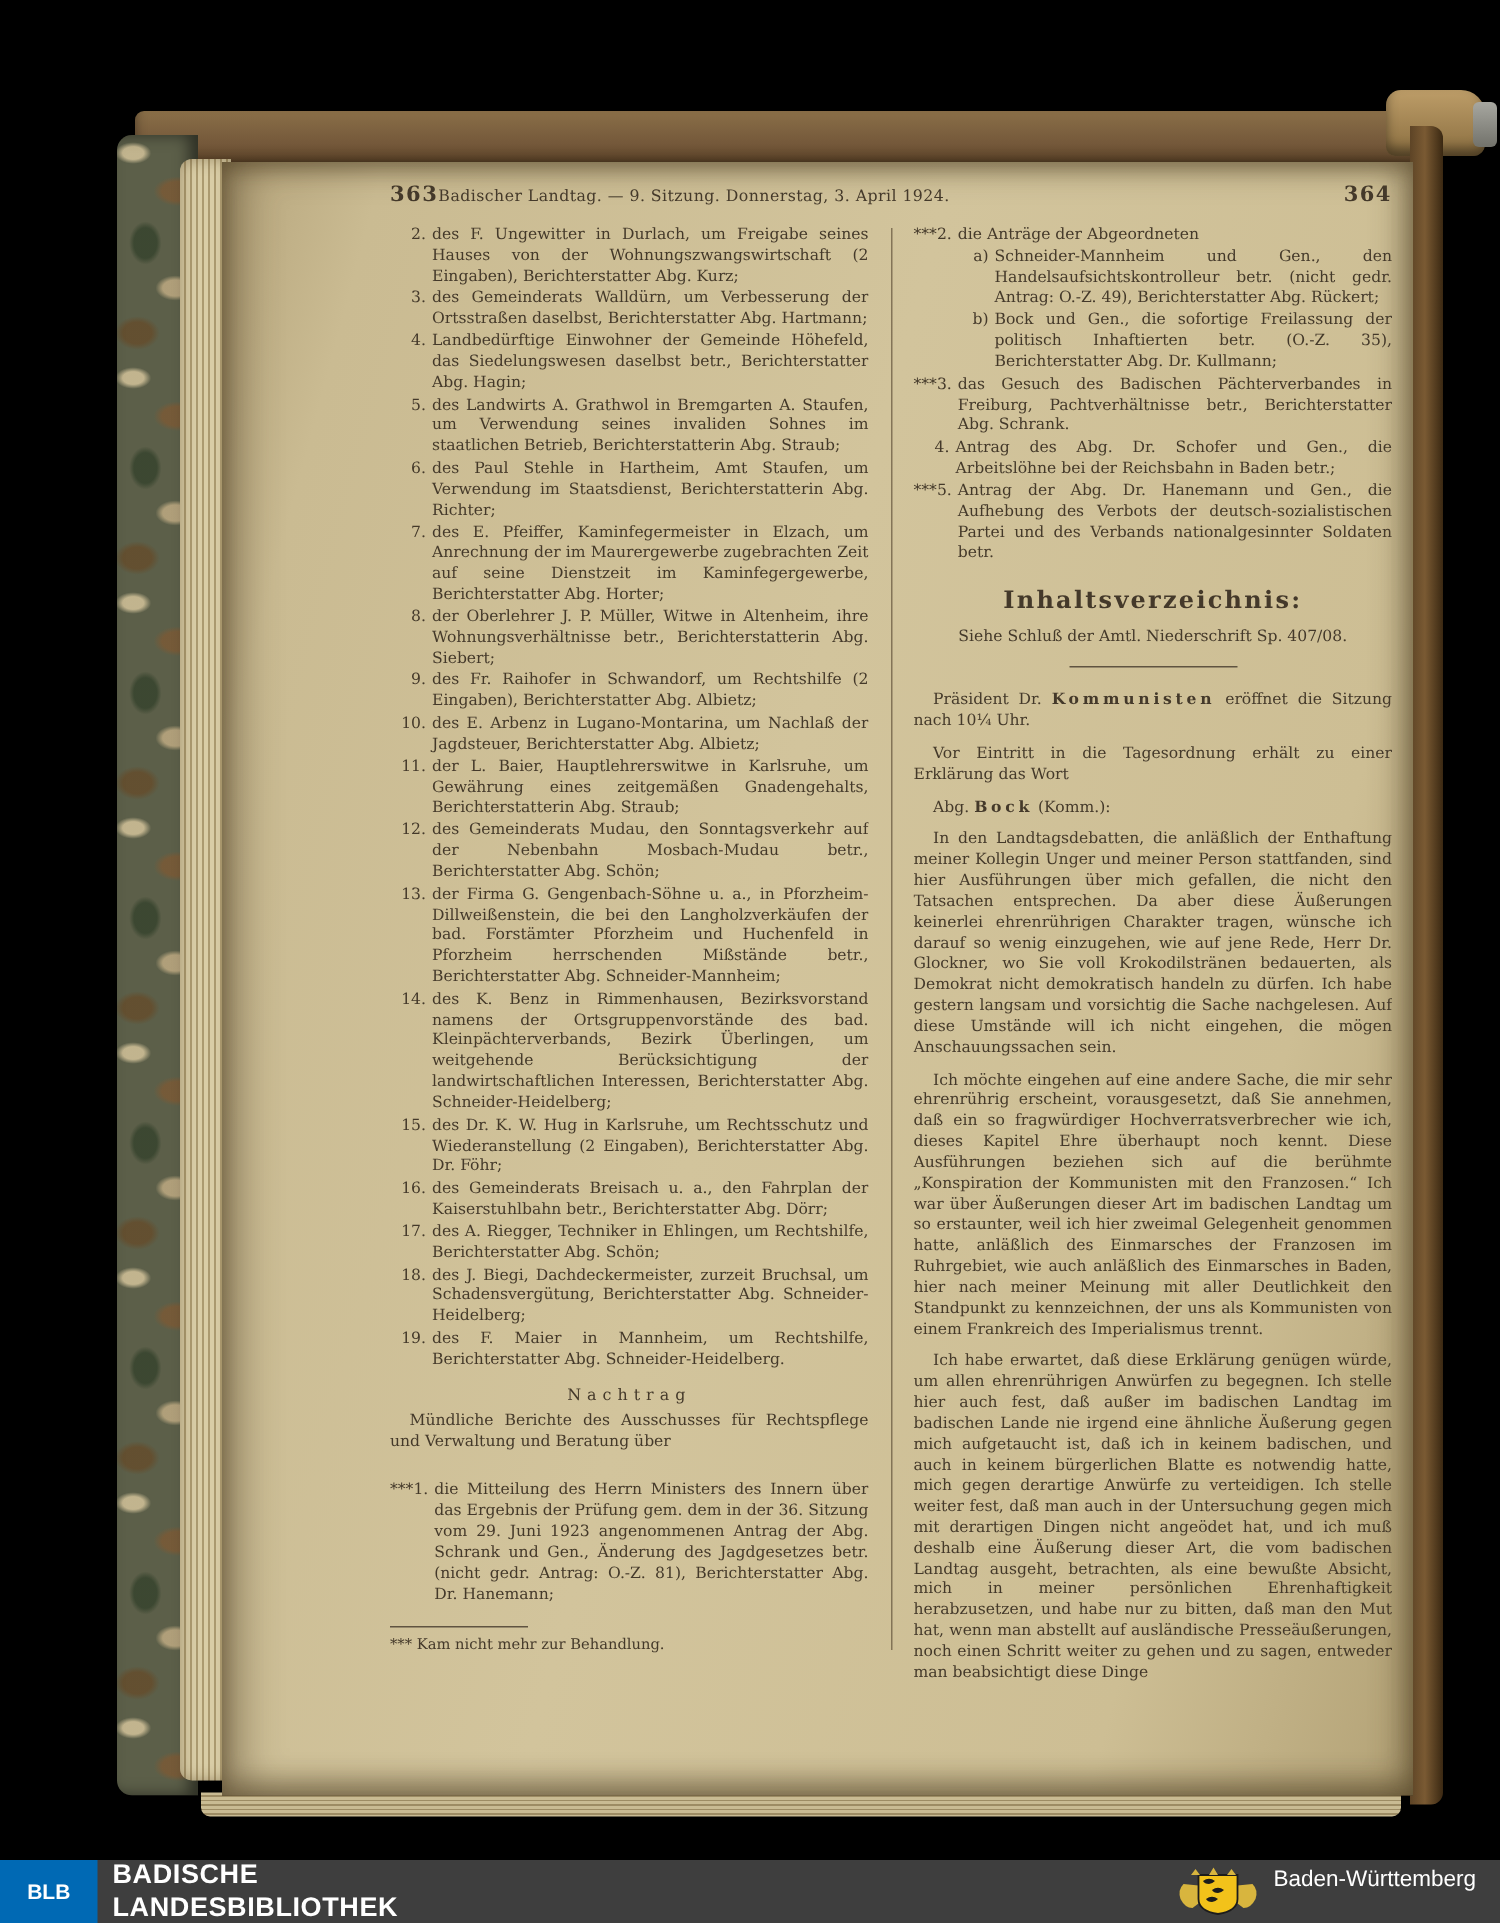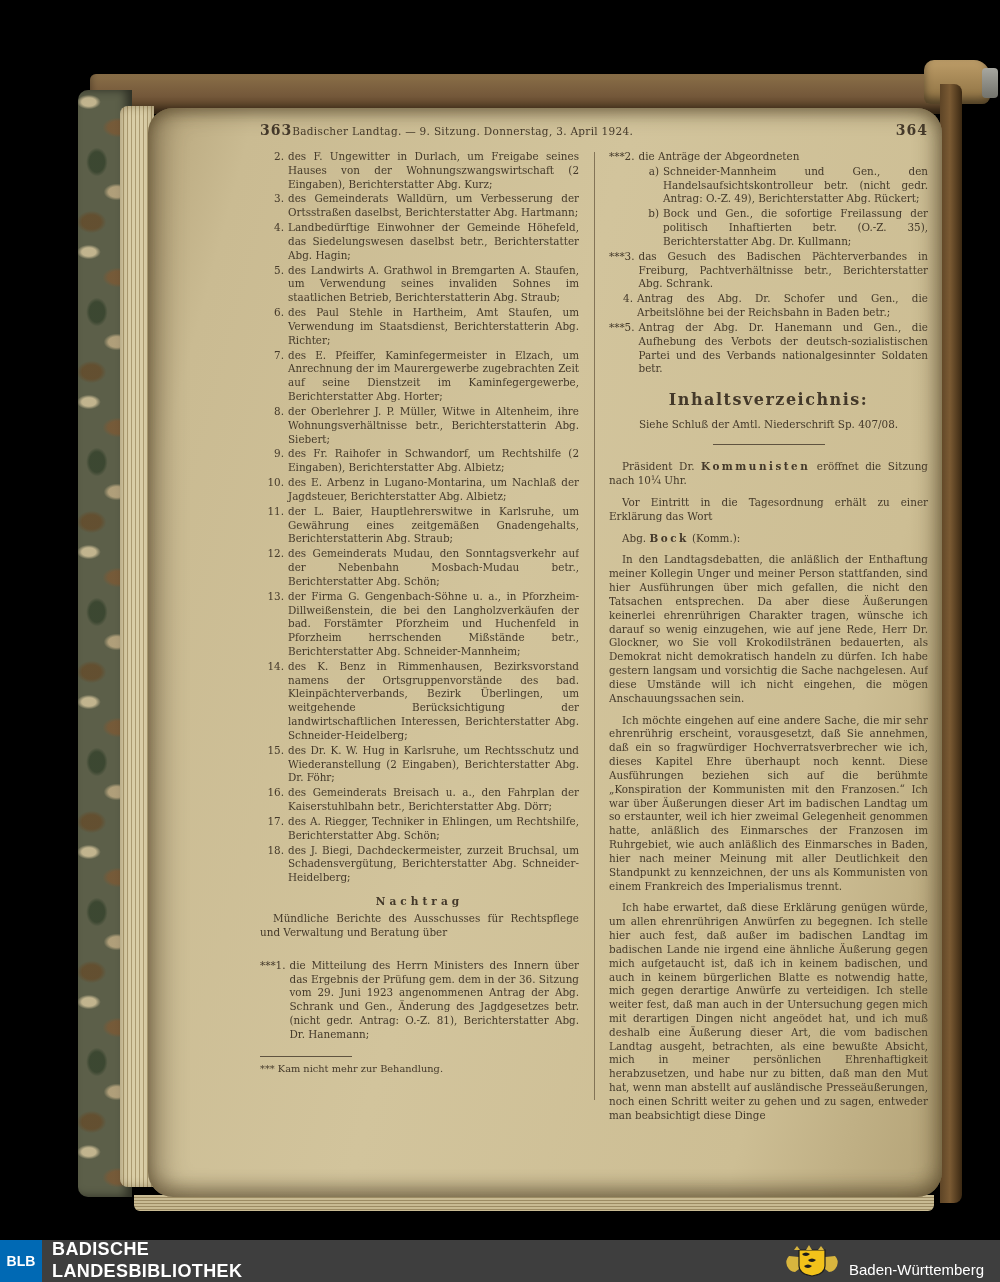--- a/index.html
+++ b/index.html
@@ -40,65 +40,65 @@
 
   .cover-right{position:absolute;right:0;top:22px;width:22px;bottom:10px;
     background:linear-gradient(90deg,#5d4426,#7a5a33 45%,#3a2812);
     border-radius:0 8px 8px 0;}
 
   .page{position:absolute;left:70px;top:46px;right:20px;bottom:16px;
     background:linear-gradient(105deg,#b6a57c 0%,#cabb92 10%,#d2c49c 45%,#cdbe94 80%,#b3a276 100%);
     box-shadow:inset 14px 0 26px rgba(60,45,20,.38),
                inset -10px 0 20px rgba(60,45,20,.33),
                inset 0 -10px 16px rgba(60,45,20,.28),
-               inset 0 6px 10px rgba(60,45,20,.2);border-radius:25px;}
+               inset 0 6px 10px rgba(60,45,20,.2);}
 
   
   .content{position:absolute;left:112px;right:14px;top:14px;bottom:10px;
     color:#44392a;}
   .p-header{display:flex;align-items:baseline;margin-bottom:12px;}
   .pg-num{font-weight:bold;font-size:14px;letter-spacing:1px;}
   .run-title{flex:1;text-align:left;font-size:10.5px;letter-spacing:.3px;}
 
   .columns{display:flex;gap:30px;position:relative;height:1010px;overflow:hidden;}
   .divider{position:absolute;left:50%;top:2px;bottom:60px;width:1px;
     background:rgba(104,90,64,.75);}
   .col{flex:1;min-width:0;font-size:10.4px;line-height:1.33;text-align:justify;
     overflow:hidden;}
 
   .li{display:flex;margin-bottom:1px;}
   .li .num{flex:0 0 auto;min-width:24px;text-align:right;padding-right:4px;white-space:nowrap;}
   .li.sub{margin-left:26px;}
   .li .txt{flex:1;}
 
-  .center-head{text-align:center;font-weight:bold;letter-spacing:4px;
+  .center-head{text-align:center;font-weight:normal;letter-spacing:4px;
     margin:9px 0 4px;font-size:10.6px;}
   .intro-p{text-indent:13px;margin:0 0 19px;}
   .foot-rule{width:92px;border-top:1px solid #5f5340;margin:14px 0 5px;}
   .footnote{font-size:9.8px;}
 
   .inhalt-head{text-align:center;font-weight:bold;letter-spacing:1.5px;
     margin:13px 0 7px;font-size:16px;}
   .inhalt-text{text-align:center;margin:0 0 6px;}
   .mid-rule{width:112px;border-top:1px solid #5f5340;margin:13px auto 15px;}
 
   .para{margin:0 0 8px;text-indent:13px;}
   .sperr{letter-spacing:2.5px;font-weight:600;}
   .speaker-line{text-indent:13px;margin:4px 0 8px;}
 
   
   .footer{position:absolute;left:0;right:0;bottom:0;height:42px;background:#3e3e3e;
     display:flex;align-items:center;justify-content:space-between;
     font-family:"Liberation Sans", sans-serif;}
   .f-left{display:flex;align-items:center;height:100%;cursor:pointer;}
-  .blb-badge{width:42px;height:42px;background:#0069b4;color:#fff;display:flex;
+  .blb-badge{width:65px;height:42px;background:#0069b4;color:#fff;display:flex;
     align-items:center;justify-content:center;font-weight:bold;font-size:14px;}
   .blb-name{color:#fff;font-weight:bold;font-size:18px;line-height:1.2;
     margin-left:10px;letter-spacing:.4px;}
-  .f-right{display:flex;align-items:flex-end;margin-right:16px;cursor:pointer;}
+  .f-right{display:flex;align-items:flex-start;margin-right:16px;cursor:pointer;}
   .bw-label{color:#fff;font-size:15px;margin-left:8px;}
 </style>
 </head>
 <body>
 
 <div class="book">
   <div class="top-edge"></div>
   <div class="spine-top"></div>
   <div class="spine-cap"></div>
   <div class="binding"></div>
@@ -179,20 +179,24 @@
               <span class="num">16.</span>
               <span class="txt">des Gemeinderats Breisach u. a., den Fahrplan der Kaiserstuhlbahn betr., Berichterstatter Abg. Dörr;</span>
             </div>
           <div class="li">
               <span class="num">17.</span>
               <span class="txt">des A. Riegger, Techniker in Ehlingen, um Rechtshilfe, Berichterstatter Abg. Schön;</span>
             </div>
           <div class="li">
               <span class="num">18.</span>
               <span class="txt">des J. Biegi, Dachdeckermeister, zurzeit Bruchsal, um Schadensvergütung, Berichterstatter Abg. Schneider-Heidelberg;</span>
+            </div>
+          <div class="li">
+              <span class="num">19.</span>
+              <span class="txt">des F. Maier in Mannheim, um Rechtshilfe, Berichterstatter Abg. Schneider-Heidelberg.</span>
             </div>
 
           <div class="center-head">Nachtrag</div>
           <p class="intro-p">Mündliche Berichte des Ausschusses für Rechtspflege und Verwaltung und Beratung über</p>
           <div class="li">
               <span class="num">***1.</span>
               <span class="txt">die Mitteilung des Herrn Ministers des Innern über das Ergebnis der Prüfung gem. dem in der 36. Sitzung vom 29. Juni 1923 angenommenen Antrag der Abg. Schrank und Gen., Änderung des Jagdgesetzes betr. (nicht gedr. Antrag: O.-Z. 81), Berichterstatter Abg. Dr. Hanemann;</span>
             </div>
 
           <div class="foot-rule"></div>

